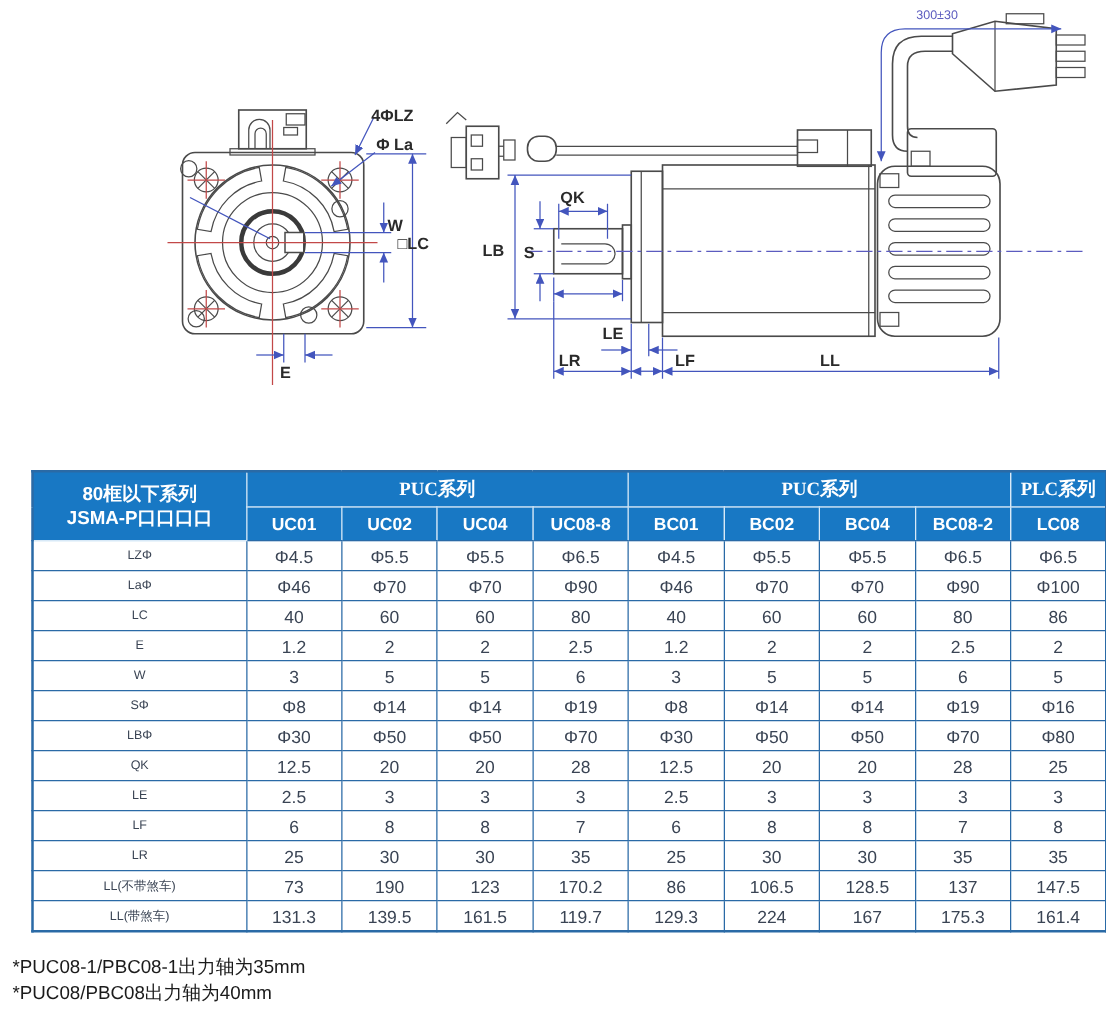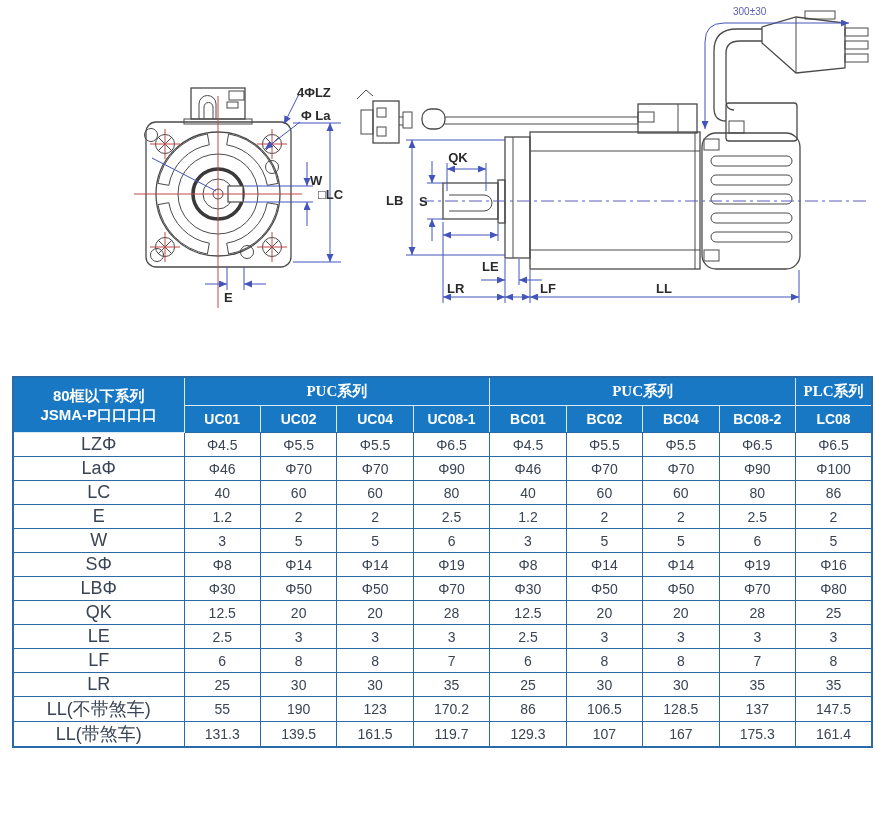--- a/index.html
+++ b/index.html
@@ -7,29 +7,29 @@
   .page{position:absolute;inset:0;background:#fff;}
   svg.drawing{position:absolute;left:0;top:0;}
   svg .ol{stroke:#4a4a4a;fill:none;stroke-width:1.3;}
   svg .ol2{stroke:#4a4a4a;fill:none;stroke-width:1;}
   svg .thick{stroke:#3a3a3a;fill:none;stroke-width:3.6;}
   svg .red{stroke:#c24848;fill:none;stroke-width:1;}
   svg .dim{stroke:#4355bd;fill:none;stroke-width:1;}
   svg .cl{stroke:#5b5bbf;fill:none;stroke-width:1;stroke-dasharray:13 4 3 4;}
   svg text.lbl{font:bold 13px "Liberation Sans",sans-serif;fill:#2a2a2a;}
   svg text.dimtxt{font:10px "Liberation Sans",sans-serif;fill:#5b5bbf;}
-  table.spec{position:absolute;left:12px;top:376px;width:861px;border-collapse:collapse;
+  table.spec{position:absolute;left:25px;top:376px;width:861px;border-collapse:collapse;
     table-layout:fixed;border:2px solid #2a6aa6;}
   table.spec th,table.spec td{padding:0;text-align:center;vertical-align:middle;}
   table.spec thead th{background:#1878c4;color:#ffffff;border:1px solid #d8e9f7;font-weight:bold;}
   table.spec thead th.grp{font-size:15px;height:27px;font-family:Liberation Serif, serif;}
   table.spec thead th.mdl{font-size:14px;height:26px;border-bottom:1px solid #2a6aa6;}
   table.spec thead th.first-col{font-size:15px;line-height:1.3;}
   table.spec tbody td{border:1px solid #2a6aa6;font-size:14px;color:#3a4454;height:23px;background:#fff;}
-  table.spec tbody td.rowlab{font-size:18px;}
+  table.spec tbody td.rowlab{font-size:10px;}
   .footnotes{position:absolute;left:10px;top:763px;font-size:15px;line-height:21px;color:#1b1b1b;}
 </style>
 </head>
 <body>
 
 <div class="page">
 
   <svg class="drawing" width="885" height="372" viewBox="0 0 885 372">
     <defs>
       <marker id="mA" markerWidth="9" markerHeight="8" refX="8" refY="3.5" orient="auto">
@@ -230,21 +230,21 @@
             <div>JSMA-P口口口口</div>
           </th>
           <th colspan="4" class="grp">PUC系列</th>
           <th colspan="4" class="grp">PUC系列</th>
           <th colspan="1" class="grp">PLC系列</th>
         </tr>
         <tr>
           <th class="mdl">UC01</th>
           <th class="mdl">UC02</th>
           <th class="mdl">UC04</th>
-          <th class="mdl">UC08-1</th>
+          <th class="mdl">UC08-8</th>
           <th class="mdl">BC01</th>
           <th class="mdl">BC02</th>
           <th class="mdl">BC04</th>
           <th class="mdl">BC08-2</th>
           <th class="mdl">LC08</th>
         </tr>
       </thead>
     <tbody>
         <tr>
           <td class="rowlab">LZΦ</td>
@@ -373,38 +373,42 @@
           <td>30</td>
           <td>35</td>
           <td>25</td>
           <td>30</td>
           <td>30</td>
           <td>35</td>
           <td>35</td>
         </tr>
         <tr>
           <td class="rowlab">LL(不带煞车)</td>
-          <td>55</td>
+          <td>73</td>
           <td>190</td>
           <td>123</td>
           <td>170.2</td>
           <td>86</td>
           <td>106.5</td>
           <td>128.5</td>
           <td>137</td>
           <td>147.5</td>
         </tr>
         <tr>
           <td class="rowlab">LL(带煞车)</td>
           <td>131.3</td>
           <td>139.5</td>
           <td>161.5</td>
           <td>119.7</td>
           <td>129.3</td>
-          <td>107</td>
+          <td>224</td>
           <td>167</td>
           <td>175.3</td>
           <td>161.4</td>
         </tr>
       </tbody>
   </table>
 
+  <div class="footnotes">
+    <div>*PUC08-1/PBC08-1出力轴为35mm</div>
+    <div>*PUC08/PBC08出力轴为40mm</div>
+  </div>
 </div>
 
 </body></html>

